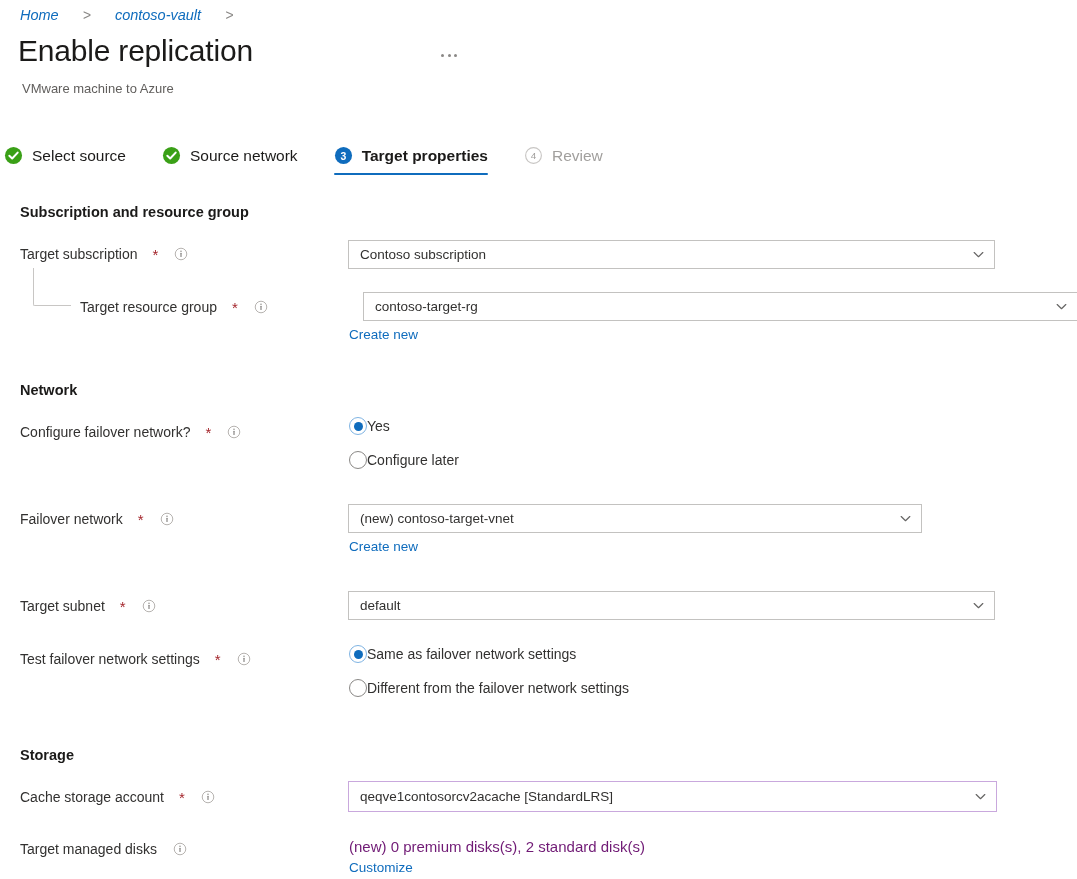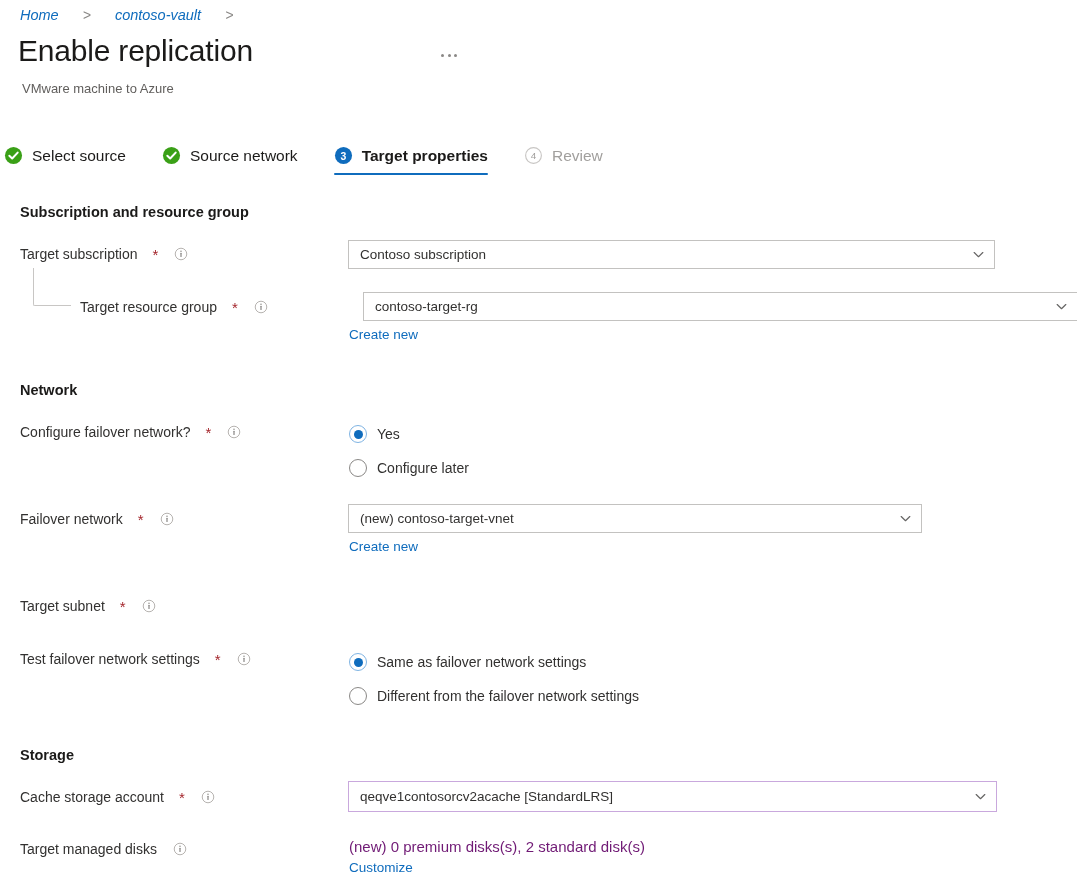--- a/index.html
+++ b/index.html
@@ -97,21 +97,21 @@
   .link {
     position: absolute; font-size: 13.5px; color: #0f6cbd;
     cursor: pointer; white-space: nowrap;
   }
   .static-text {
     position: absolute; font-size: 15px; color: #701a75; white-space: nowrap;
   }
 
   
   .radio-row {
-    position: absolute; display: flex; align-items: center; gap: 10px; cursor: pointer; margin-top: 8px;
+    position: absolute; display: flex; align-items: center; cursor: pointer;
   }
   .radio {
     width: 18px; height: 18px; border-radius: 50%; flex: 0 0 18px;
     border: 1.4px solid #8a8886; background: #fff; position: relative;
   }
   .radio.on { border: 1.4px solid #7fb4e3; }
   .radio.on::after {
     content: ""; position: absolute; left: 50%; top: 50%;
     width: 9px; height: 9px; margin: -4.5px 0 0 -4.5px;
     border-radius: 50%; background: #0f6cbd;
@@ -283,20 +283,28 @@
     <span class="req">*</span>
     <span class="info-icon">
       <svg viewBox="0 0 16 16" width="14" height="14">
         <circle cx="8" cy="8" r="6.6" fill="none" stroke="#b3b0ad" stroke-width="1.1"></circle>
         <circle cx="8" cy="4.9" r="0.85" fill="#8a8886"></circle>
         <rect x="7.3" y="6.6" width="1.4" height="4.8" rx="0.6" fill="#8a8886"></rect>
       </svg>
     </span>
   </div>
 
+  <div class="dd" style="left:348px; top:591px; width:647px;">
+    <span class="dd-value">default</span>
+    <span class="chev">
+      <svg viewBox="0 0 16 16" width="15" height="15">
+        <path d="M3.4 5.9 L8 10.4 L12.6 5.9" fill="none" stroke="#323130" stroke-width="1.25" stroke-linecap="round" stroke-linejoin="round"></path>
+      </svg>
+    </span>
+  </div>
 
   <div class="lbl" style="left:20px; top:651px;">
     <span>Test failover network settings</span>
     <span class="req">*</span>
     <span class="info-icon">
       <svg viewBox="0 0 16 16" width="14" height="14">
         <circle cx="8" cy="8" r="6.6" fill="none" stroke="#b3b0ad" stroke-width="1.1"></circle>
         <circle cx="8" cy="4.9" r="0.85" fill="#8a8886"></circle>
         <rect x="7.3" y="6.6" width="1.4" height="4.8" rx="0.6" fill="#8a8886"></rect>
       </svg>

